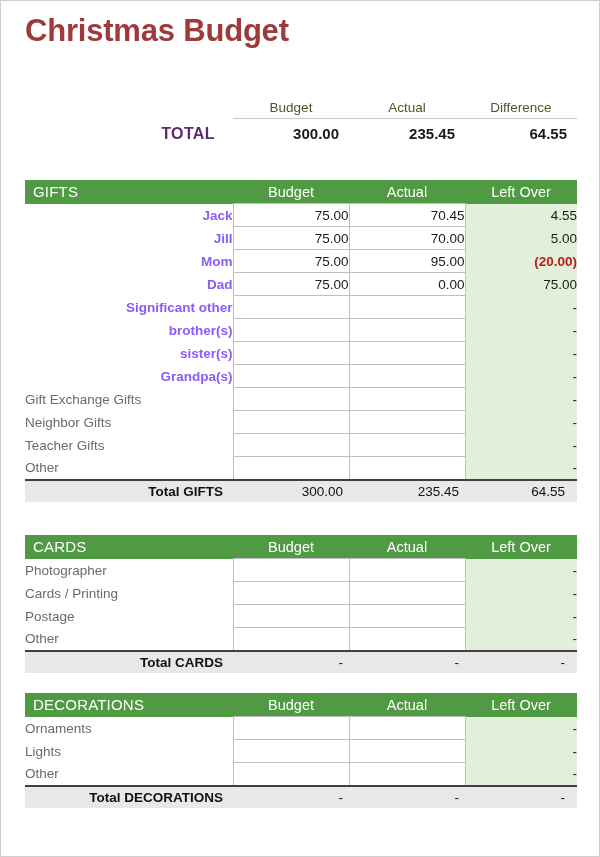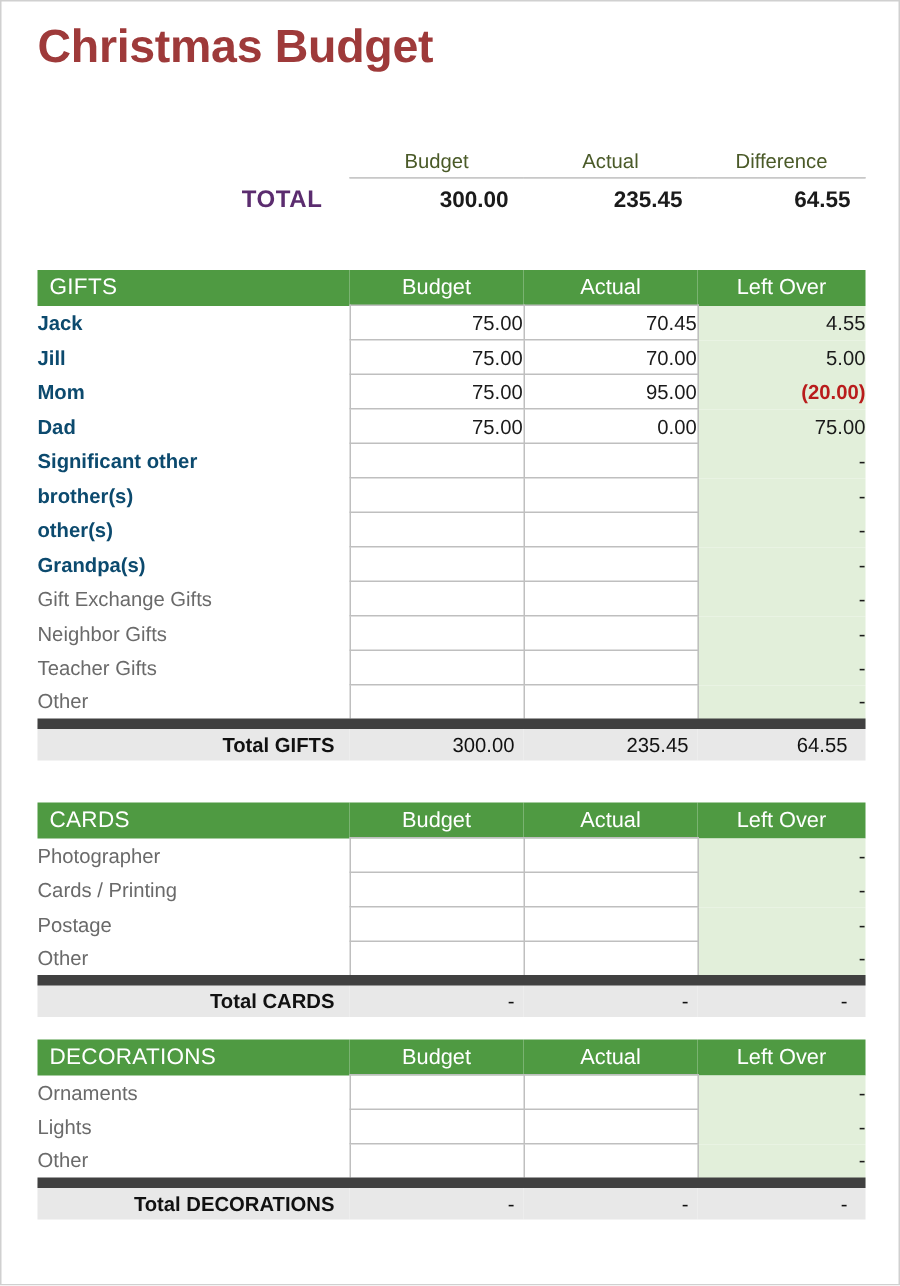--- a/index.html
+++ b/index.html
@@ -116,22 +116,23 @@
   }
 
   td.rowlabel {
     text-align: left;
     padding-left: 8px;
     color: #6a6a6a;
     border: none;
     white-space: nowrap;
   }
   td.rowlabel.strong {
-    color: #0c4a6e;
+    color: #8b5cf6;
     font-weight: bold;
+    text-align: right;
   }
 
   td.cell {
     border: 1px solid #bfbfbf;
     text-align: right;
     padding-right: 6px;
     color: #1a1a1a;
     background: #ffffff;
   }
 
@@ -140,21 +141,21 @@
     text-align: right;
     padding-right: 12px;
     color: #1a1a1a;
     border: none;
   }
   td.leftover.neg { color: #b91c1c; font-weight: bold; }
 
   
   tr.totalrow td {
     background: #E8E8E8;
-    border-top: 7px solid #404040;
+    border-top: 2px solid #404040;
     border-bottom: none;
     border-left: none;
     border-right: none;
     height: 21px;
     font-size: 13.5px;
     color: #111111;
   }
   tr.totalrow td.t-label {
     text-align: right;
     font-weight: bold;
@@ -251,21 +252,21 @@
               <td class="cell"></td>
               <td class="leftover">-</td>
             </tr>
             <tr>
               <td class="rowlabel strong">brother(s)</td>
               <td class="cell"></td>
               <td class="cell"></td>
               <td class="leftover">-</td>
             </tr>
             <tr>
-              <td class="rowlabel strong">other(s)</td>
+              <td class="rowlabel strong">sister(s)</td>
               <td class="cell"></td>
               <td class="cell"></td>
               <td class="leftover">-</td>
             </tr>
             <tr>
               <td class="rowlabel strong">Grandpa(s)</td>
               <td class="cell"></td>
               <td class="cell"></td>
               <td class="leftover">-</td>
             </tr>

